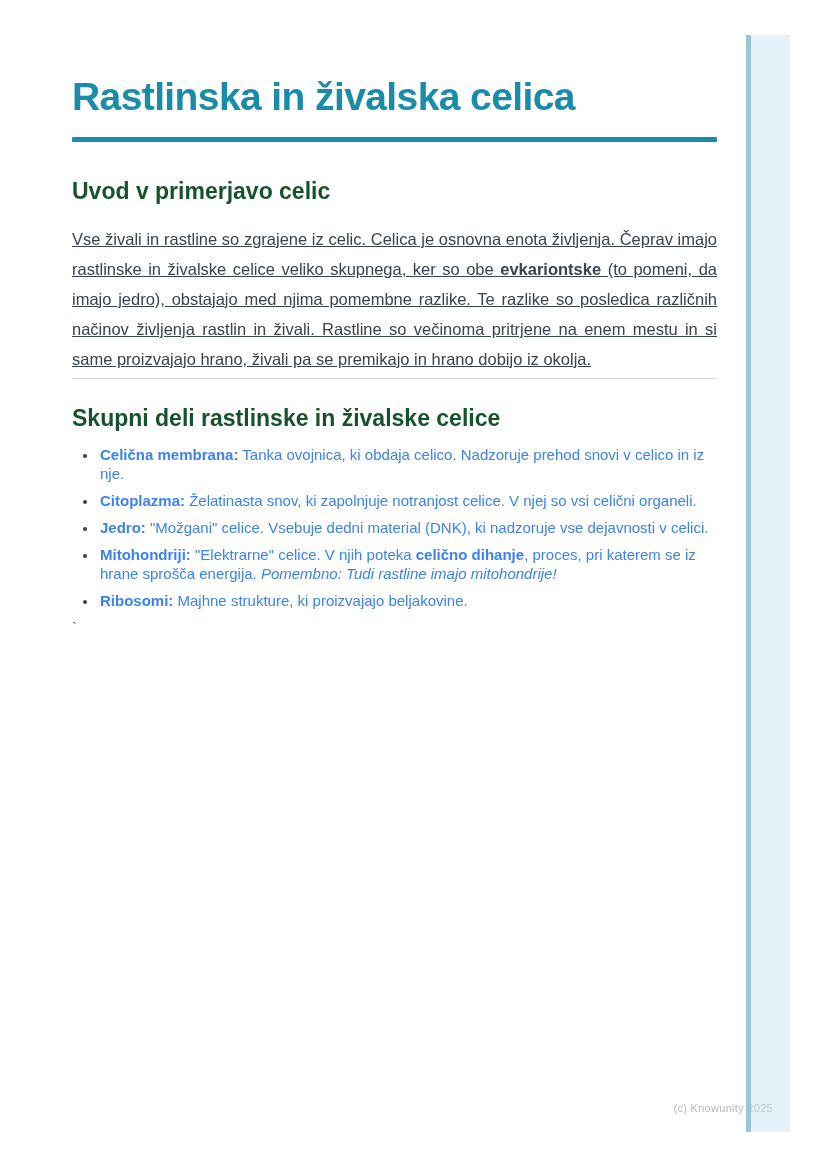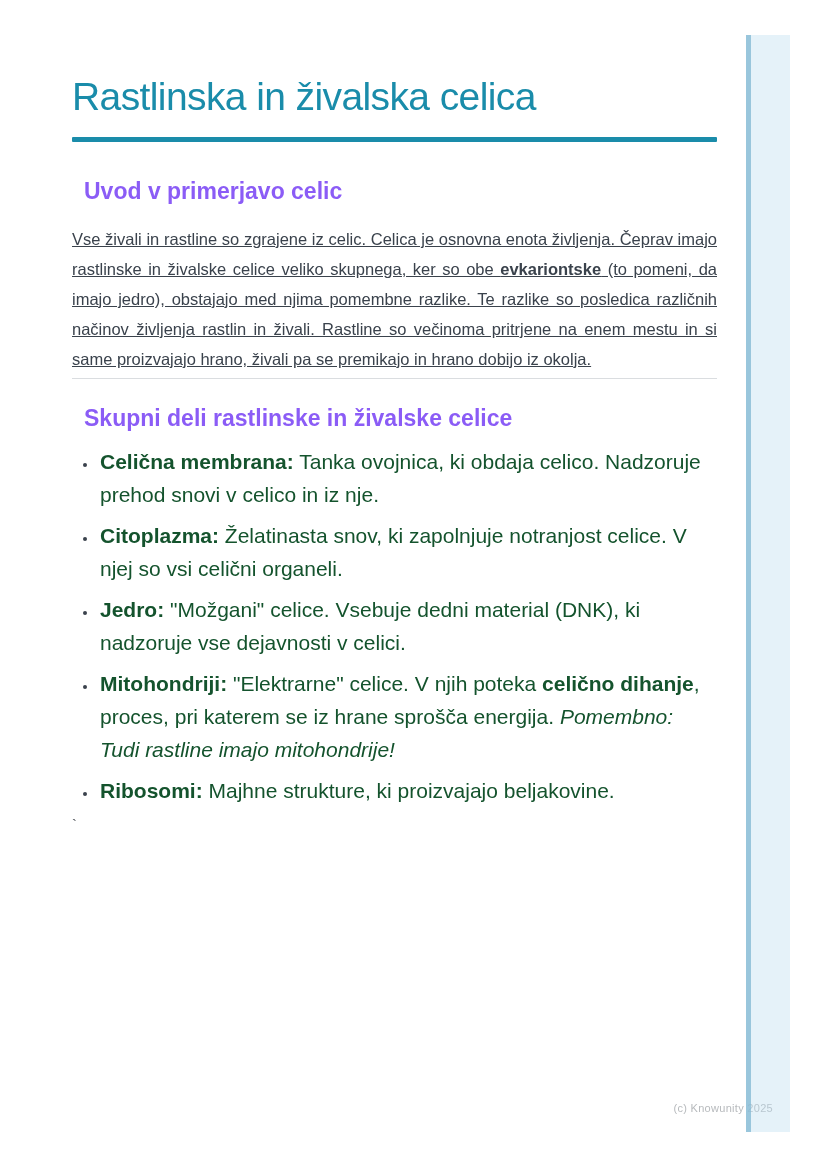--- a/index.html
+++ b/index.html
@@ -31,37 +31,37 @@
     left: 72px;
     top: 0;
     width: 645px;
     z-index: 1;
   }
 
   h1.doc-title {
     margin: 74px 0 0 0;
     font-size: 39px;
     line-height: 45px;
-    font-weight: 400;
+    font-weight: 700;
     letter-spacing: -0.6px;
     color: #1a8caa;
   }
   .title-rule {
     height: 5px;
     background: #1a8caa;
     margin-top: 18px;
     border-radius: 1px;
   }
 
   h2.section-heading {
     font-size: 23px;
     line-height: 26px;
     font-weight: 700;
-    color: #8b5cf6;
-    margin: 12px;
+    color: #14532d;
+    margin: 0;
   }
   .section-1 h2 { margin-top: 36px; }
   .section-2 h2 { margin-top: 26px; }
 
   p.body-text {
     font-size: 16.5px;
     line-height: 30px;
     color: #3a424c;
     text-align: justify;
     margin: 20px 0 0 0;
@@ -73,23 +73,23 @@
     border-top: 1px solid #dadde0;
     margin: 4px 0 0 0;
   }
 
   ul.organelle-list {
     margin: 14px 0 0 0;
     padding: 0 0 0 26px;
     list-style: disc;
   }
   ul.organelle-list li {
-    font-size: 21px;
-    line-height: 33px;
-    color: #14532d;
+    font-size: 15px;
+    line-height: 19px;
+    color: #3b82f6;
     margin-bottom: 8px;
     padding-left: 2px;
   }
   ul.organelle-list li::marker {
     color: #3a424c;
     font-size: 13px;
   }
 
   .seg-bold { font-weight: 700; }
   .seg-italic { font-style: italic; }

